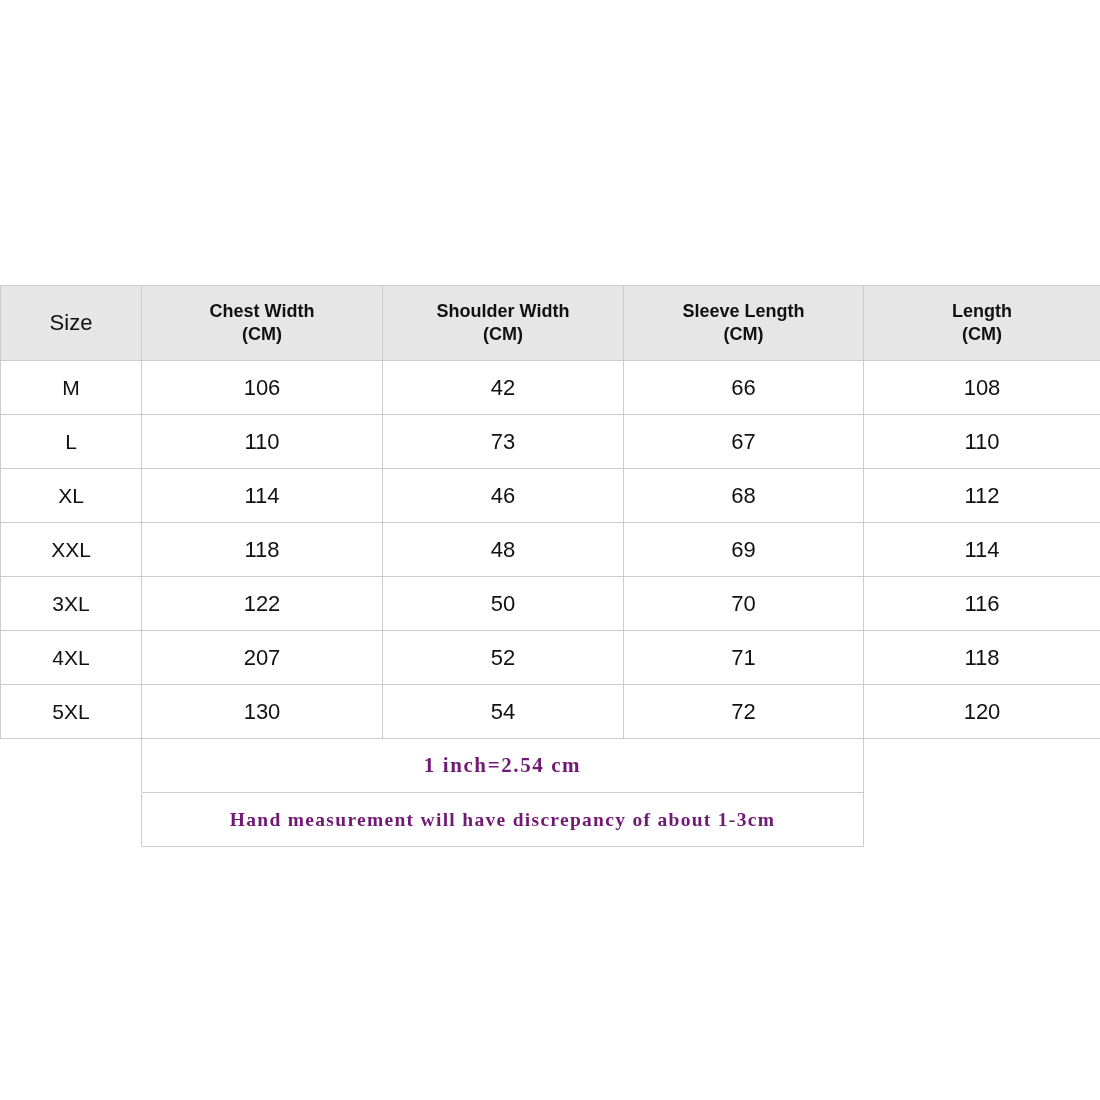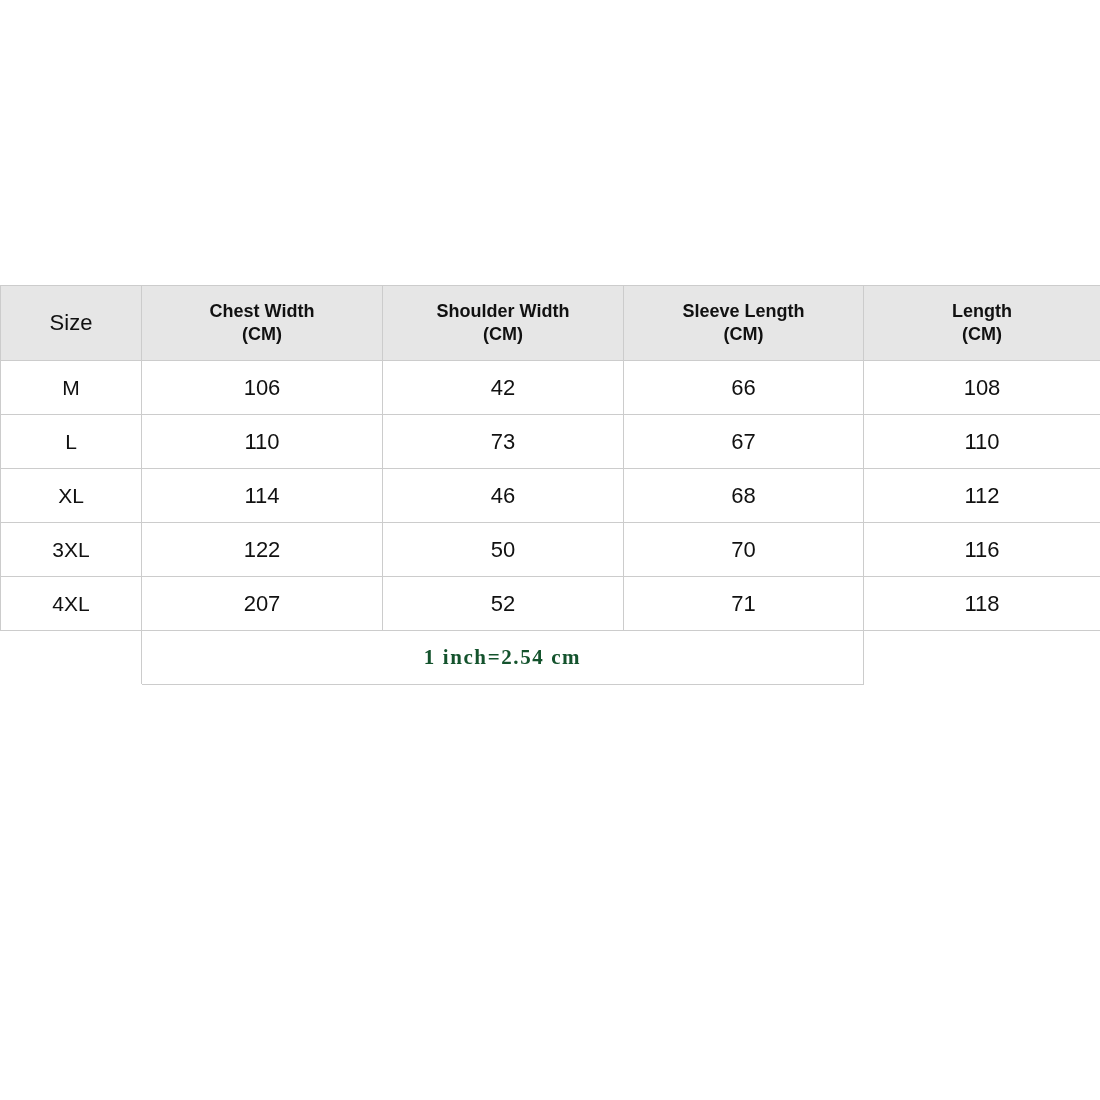--- a/index.html
+++ b/index.html
@@ -80,21 +80,21 @@
     border: 1px solid #ffffff;
     border-left: 1px solid #cccccc;
     background: #ffffff;
   }
   table.size-table tbody tr.note-row td.note-cell {
     font-family: "Liberation Serif", serif;
     font-size: 21px;
     letter-spacing: 1.6px;
     height: 40px;
     font-weight: bold;
-    color: #14532d;
+    color: #701a75;
   }
   table.size-table tbody tr.note-row td.note-cell.small {
     font-size: 19.5px;
     letter-spacing: 1.3px;
   }
 </style>
 </head>
 <body>
 
 <div class="page">
@@ -146,34 +146,53 @@
           <td class="val-cell">110</td>
         </tr>
         <tr>
           <td class="size-cell">XL</td>
           <td class="val-cell">114</td>
           <td class="val-cell">46</td>
           <td class="val-cell">68</td>
           <td class="val-cell">112</td>
         </tr>
         <tr>
+          <td class="size-cell">XXL</td>
+          <td class="val-cell">118</td>
+          <td class="val-cell">48</td>
+          <td class="val-cell">69</td>
+          <td class="val-cell">114</td>
+        </tr>
+        <tr>
           <td class="size-cell">3XL</td>
           <td class="val-cell">122</td>
           <td class="val-cell">50</td>
           <td class="val-cell">70</td>
           <td class="val-cell">116</td>
         </tr>
         <tr>
           <td class="size-cell">4XL</td>
           <td class="val-cell">207</td>
           <td class="val-cell">52</td>
           <td class="val-cell">71</td>
           <td class="val-cell">118</td>
         </tr>
+        <tr>
+          <td class="size-cell">5XL</td>
+          <td class="val-cell">130</td>
+          <td class="val-cell">54</td>
+          <td class="val-cell">72</td>
+          <td class="val-cell">120</td>
+        </tr>
         <tr class="note-row">
           <td class="empty-left"></td>
           <td class="note-cell" colspan="3">1 inch=2.54 cm</td>
+          <td class="empty-right"></td>
+        </tr>
+        <tr class="note-row">
+          <td class="empty-left"></td>
+          <td class="note-cell small" colspan="3">Hand measurement will have discrepancy of about 1-3cm</td>
           <td class="empty-right"></td>
         </tr>
       </tbody>
     </table>
   </div>
 </div>
 
 </body></html>

